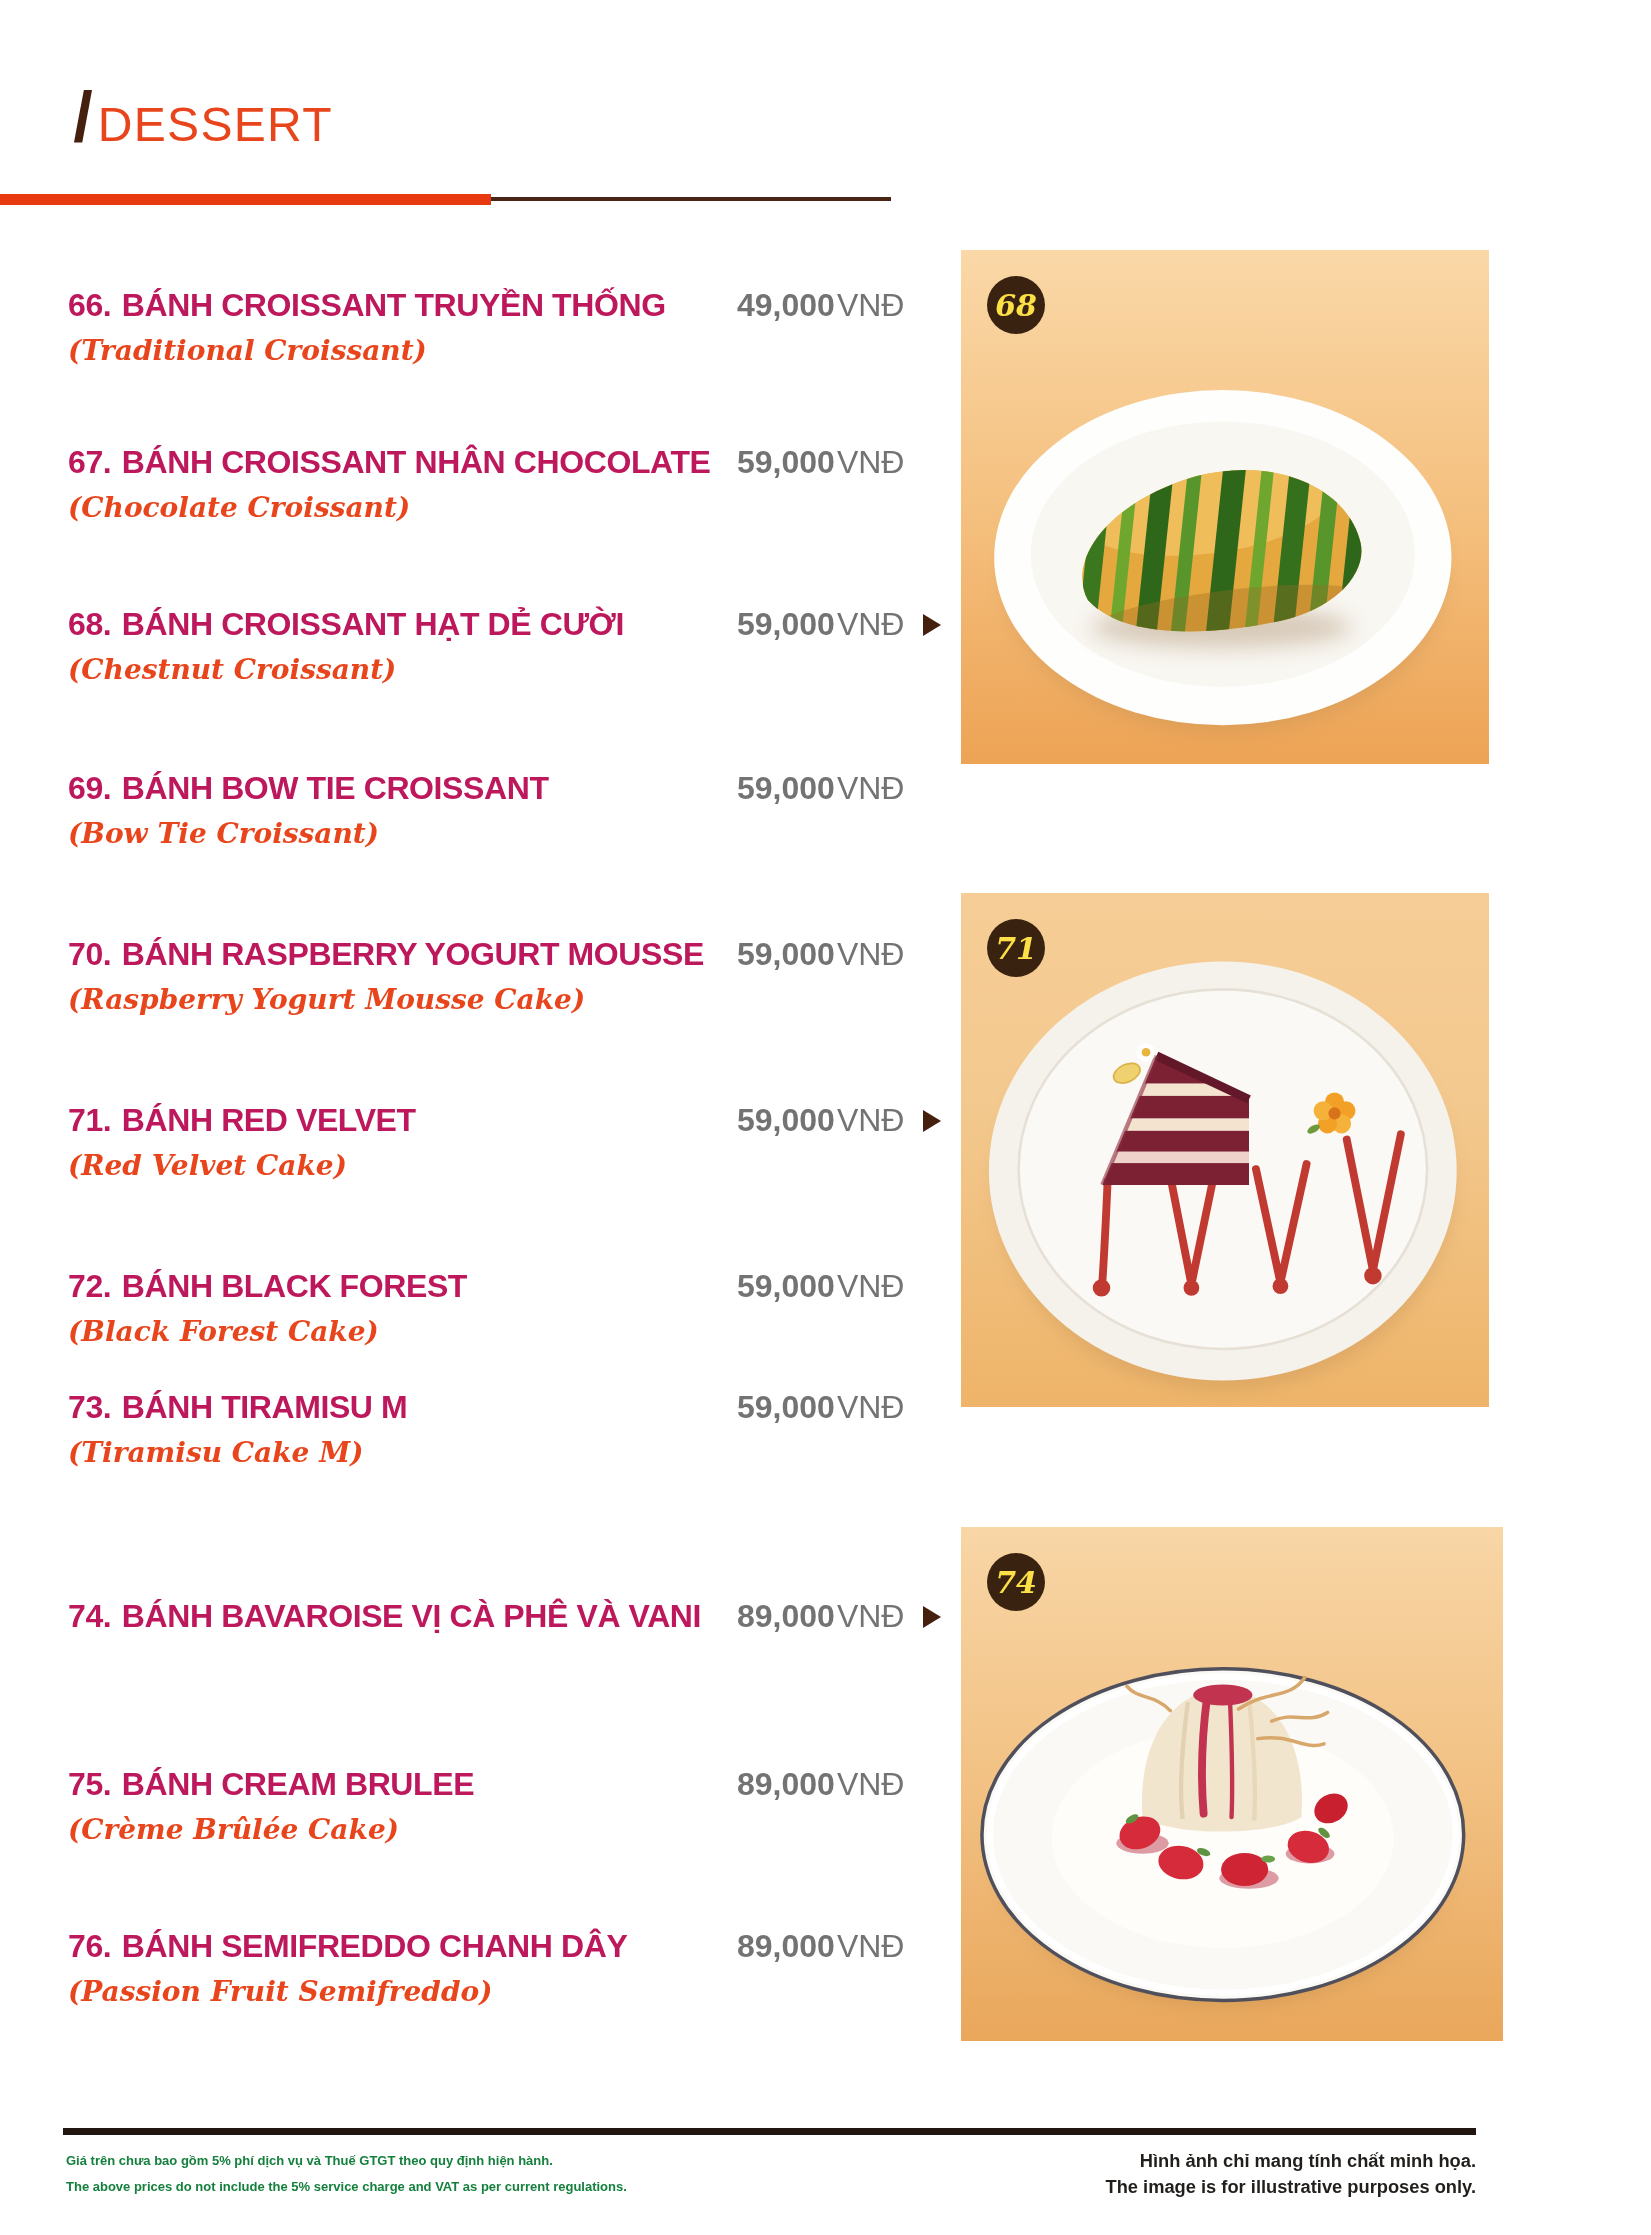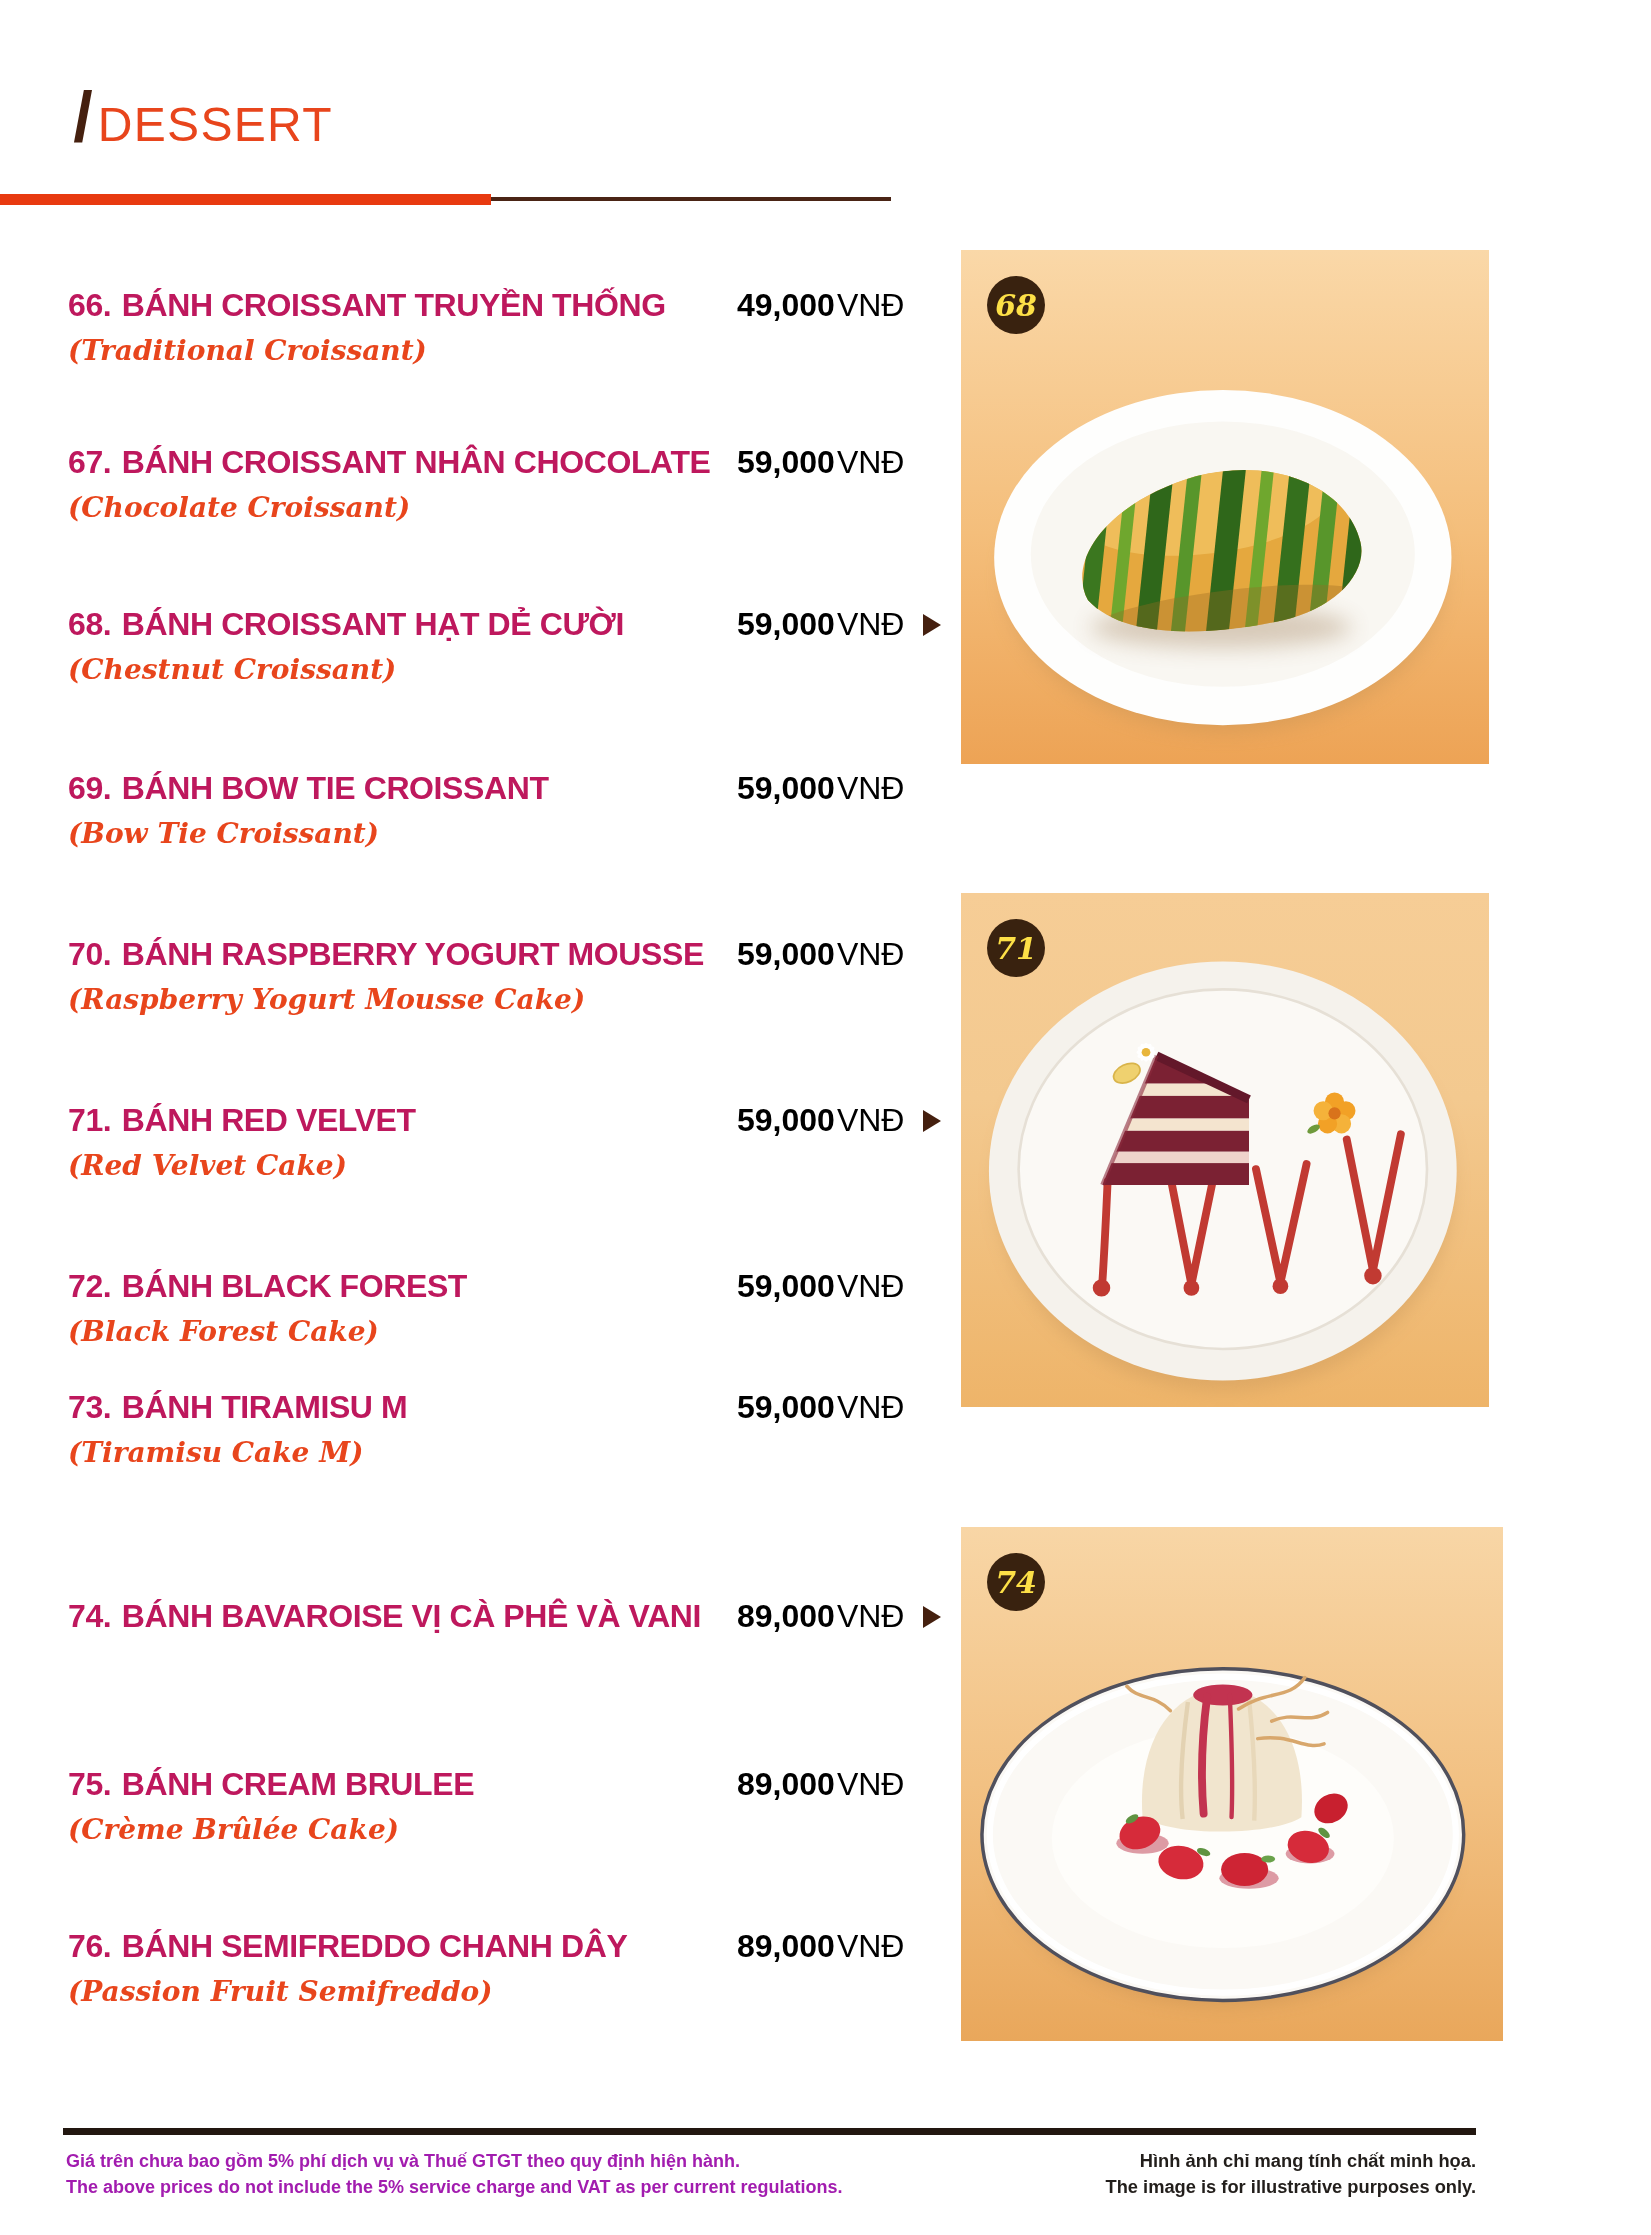--- a/index.html
+++ b/index.html
@@ -13,39 +13,39 @@
   .h-vi{font-size:66px;font-weight:800;color:#45200F;letter-spacing:-0.9px;}
   .h-slash{font-size:70px;font-weight:600;color:#45200F;margin:0 5.2px 0 5.2px;}
   .h-en{font-size:48px;font-weight:500;color:#E8451C;letter-spacing:1.3px;}
   .rule-bar{position:absolute;left:0;top:194px;width:491px;height:11.4px;background:#E83A10;}
   .rule-line{position:absolute;left:491px;top:197px;width:400px;height:4.4px;background:#4A2415;}
   
   .item{position:absolute;left:68px;width:891px;}
   .item-row{position:relative;height:35px;}
   .item-title{font-size:32px;font-weight:700;color:#be185d;letter-spacing:-0.4px;white-space:nowrap;line-height:1.1;}
   .item-num{margin-right:10.5px;}
-  .item-price{position:absolute;left:669px;top:0;white-space:nowrap;display:flex;align-items:center;font-size:32px;color:#000000;line-height:1.1;}
+  .item-price{position:absolute;left:669px;top:0;white-space:nowrap;display:flex;align-items:center;font-size:32px;color:#737373;line-height:1.1;}
   .price-amount{font-weight:700;}
   .price-cur{font-weight:500;margin-left:2px;}
   .arrow{width:0;height:0;border-left:18.3px solid #45200F;border-top:11.4px solid transparent;border-bottom:11.4px solid transparent;margin-left:19px;display:inline-block;}
   .item-sub{margin-top:11.4px;font-family:"DejaVu Serif", serif;font-style:italic;font-weight:700;font-size:28px;color:#E8451C;white-space:nowrap;}
   
   .photo{position:absolute;left:961px;width:528px;height:514px;}
   .photo svg{position:absolute;left:0;top:0;}
   .photo-1{top:250px;background:linear-gradient(180deg,#FAD8A8 0%,#F4BE7B 55%,#EDA355 100%);}
   .photo-2{top:893px;background:linear-gradient(180deg,#F6CD96 0%,#F3C98F 40%,#EEB469 100%);}
   .photo-3{top:1527px;background:linear-gradient(180deg,#F8D6A6 0%,#F2C183 50%,#E9A75B 100%);padding-left:14px;}
   .badge{
     position:absolute;left:26px;top:26px;width:58px;height:58px;border-radius:50%;
     background:#39220F;color:#fde047;display:flex;align-items:center;justify-content:center;
     font-family:"DejaVu Serif", serif;font-style:italic;font-weight:700;font-size:30px;
   }
   
   .footer-line{position:absolute;left:63px;top:2128px;width:1413px;height:7px;background:#221710;}
-  .footer-left{position:absolute;left:66px;top:2148px;font-size:18px;font-weight:700;color:#a21caf;line-height:26px;}
+  .footer-left{position:absolute;left:66px;top:2148px;font-size:13px;font-weight:700;color:#15803d;line-height:26px;}
   .footer-right{position:absolute;right:176px;top:2148px;text-align:right;font-size:18.3px;font-weight:700;color:#221E1B;line-height:26px;}
 </style>
 </head>
 <body>
 
 <div class="header">
     <span class="h-slash">/</span>
     <span class="h-en">DESSERT</span>
 </div>
 <div class="rule-bar"></div>

